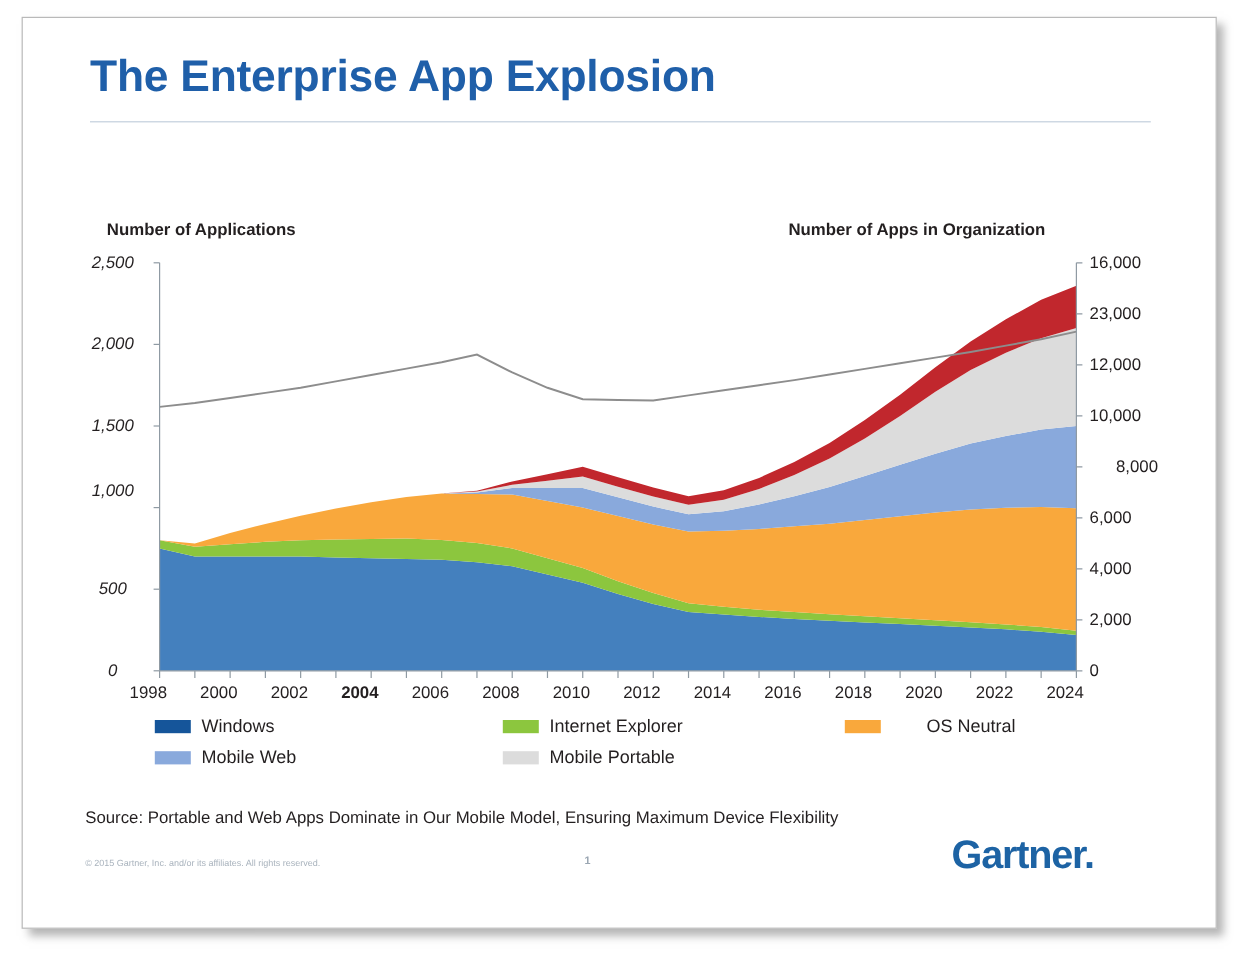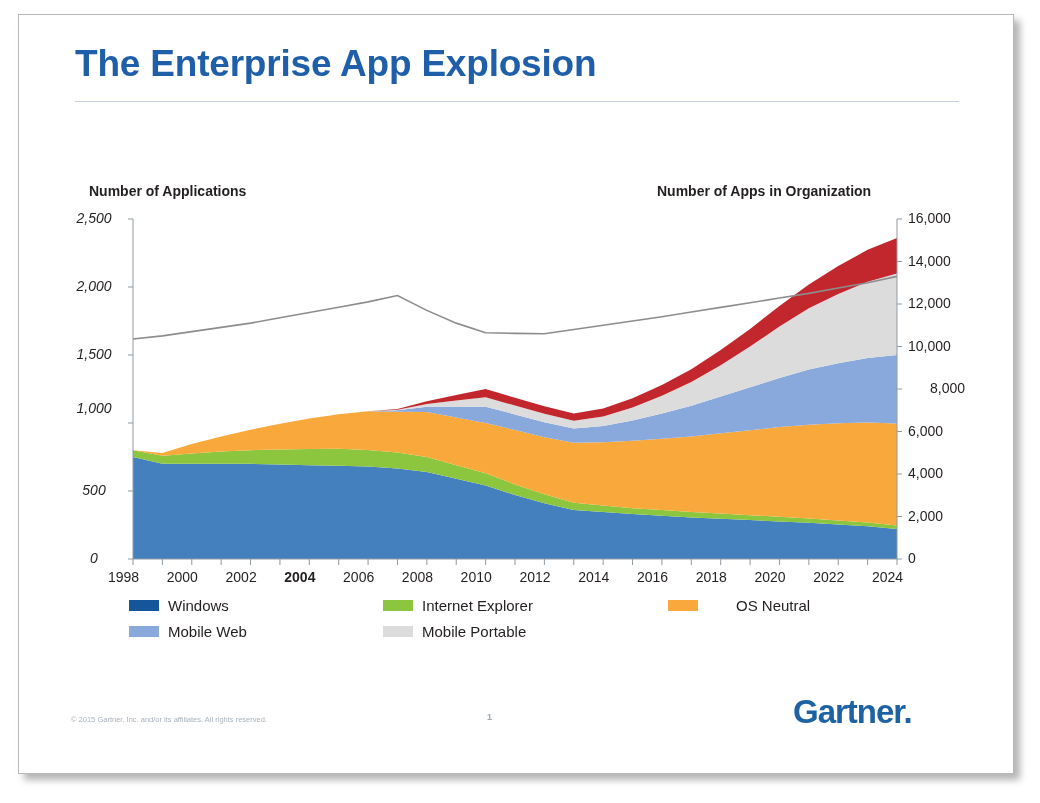--- a/index.html
+++ b/index.html
@@ -58,21 +58,21 @@
   .tick-left  { text-align: center; width: 56px; font-style: italic; }
   .tick-right { text-align: left;  width: 60px; }
   .tick-x     { text-align: left; width: 50px; font-size: 14px; }
 
   #legend {
     position: absolute;
     left: 110px; top: 577px;
     width: 790px;
   }
   .legend-row { display: flex; height: 26px; align-items: center; }
-  .legend-item { display: flex; align-items: center; width: 254px; }
+  .legend-item { display: flex; align-items: center; width: 290px; }
   .legend-item.col2 { width: 285px; }
   .legend-item.col3 { width: 215px; gap: 29px; }
   .swatch {
     width: 30px; height: 11px;
     margin-right: 9px;
     flex: 0 0 auto;
   }
   .legend-label { font-size: 15px; color: #231f20; white-space: nowrap; }
 
   #source-line {
@@ -182,21 +182,21 @@
       <div class="tick-label tick-left" style="left: 47px; top: 331px;">1,500</div>
       <div class="tick-label tick-left" style="left: 47px; top: 263px;">2,000</div>
       <div class="tick-label tick-left" style="left: 47px; top: 195px;">2,500</div>
       <div class="tick-label tick-right" style="left: 889px; top: 535px;">0</div>
       <div class="tick-label tick-right" style="left: 889px; top: 492.5px;">2,000</div>
       <div class="tick-label tick-right" style="left: 889px; top: 450px;">4,000</div>
       <div class="tick-label tick-right" style="left: 889px; top: 407.5px;">6,000</div>
       <div class="tick-label tick-right" style="left: 889px; top: 365px; margin-left: 22px;">8,000</div>
       <div class="tick-label tick-right" style="left: 889px; top: 322.5px;">10,000</div>
       <div class="tick-label tick-right" style="left: 889px; top: 280px;">12,000</div>
-      <div class="tick-label tick-right" style="left: 889px; top: 237.5px;">14,000</div>
+      <div class="tick-label tick-right" style="left: 889px; top: 237.5px;">23,000</div>
       <div class="tick-label tick-right" style="left: 889px; top: 195px;">16,000</div>
       <div class="tick-label tick-x" style="left: 89px; top: 554px;">1998</div>
       <div class="tick-label tick-x" style="left: 147.769px; top: 554px;">2000</div>
       <div class="tick-label tick-x" style="left: 206.538px; top: 554px;">2002</div>
       <div class="tick-label tick-x" style="left: 265.308px; top: 554px; font-weight: bold;">2004</div>
       <div class="tick-label tick-x" style="left: 324.077px; top: 554px;">2006</div>
       <div class="tick-label tick-x" style="left: 382.846px; top: 554px;">2008</div>
       <div class="tick-label tick-x" style="left: 441.615px; top: 554px;">2010</div>
       <div class="tick-label tick-x" style="left: 500.385px; top: 554px;">2012</div>
       <div class="tick-label tick-x" style="left: 559.154px; top: 554px;">2014</div>
@@ -227,19 +227,20 @@
           <span class="swatch" style="background: rgb(137, 169, 220);"></span>
           <span class="legend-label">Mobile Web</span>
         </div>
         <div class="legend-item col2">
           <span class="swatch" style="background: rgb(220, 220, 220);"></span>
           <span class="legend-label">Mobile Portable</span>
         </div>
       </div>
     </div>
 
+  <div id="source-line">Source: Portable and Web Apps Dominate in Our Mobile Model, Ensuring Maximum Device Flexibility</div>
   <div id="copyright">© 2015 Gartner, Inc. and/or its affiliates. All rights reserved.</div>
   <div id="page-number">1</div>
   <div id="gartner-logo">
     <span>Gartner</span><span class="dot">.</span>
   </div>
 
 </div>
 
 </body></html>

